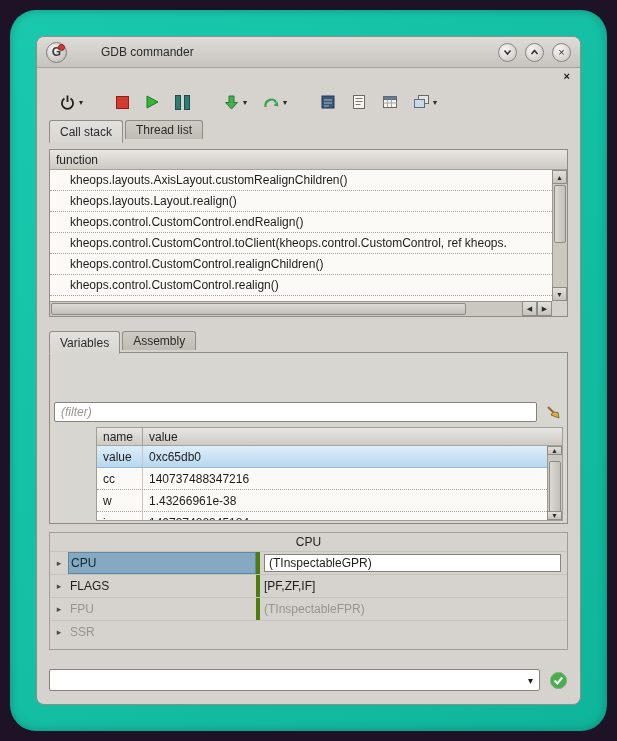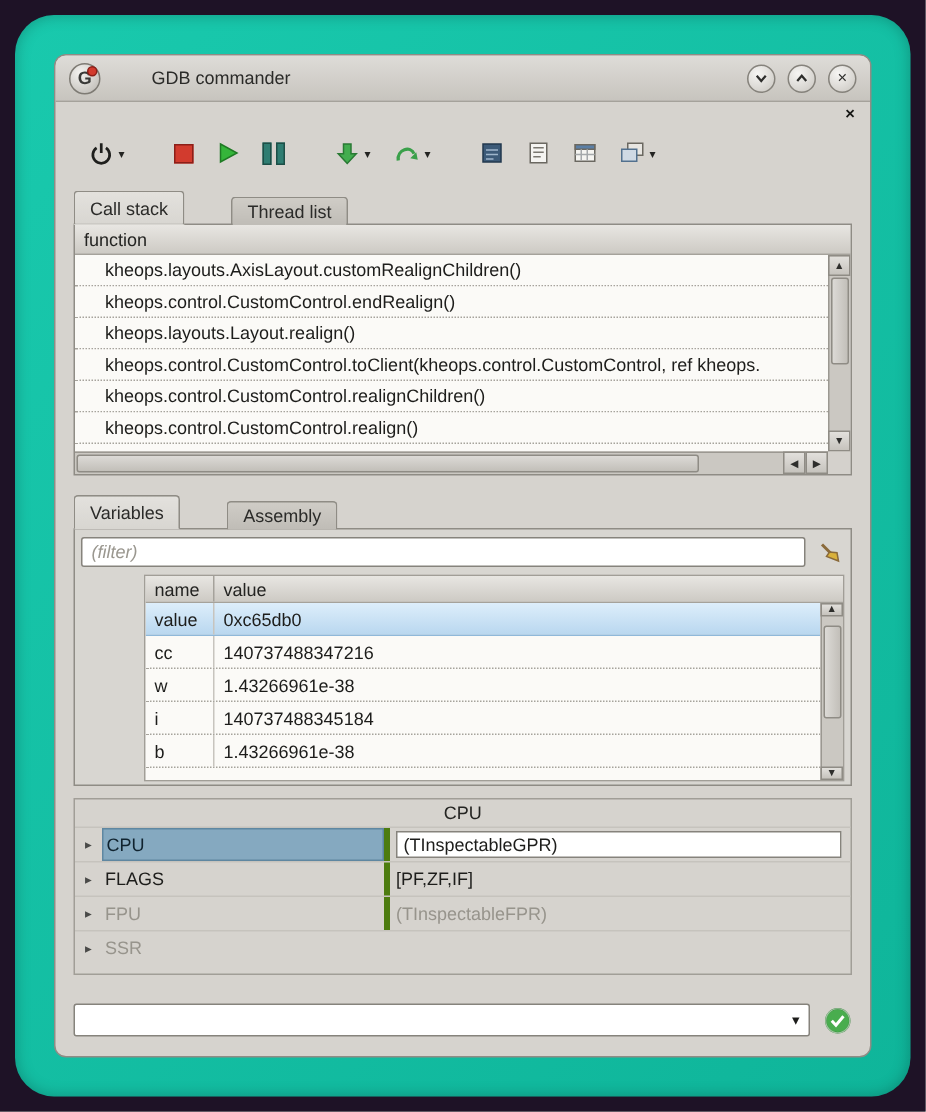--- a/index.html
+++ b/index.html
@@ -53,21 +53,21 @@
   .dock-close{font-weight:bold;font-size:11px;color:#151513;line-height:1;cursor:default;}
   
   .toolbar{height:36px;flex:0 0 36px;display:flex;align-items:center;padding:0 0 0 20px;}
   .tbtn{display:flex;align-items:center;gap:3px;background:none;border:0;padding:2px;margin-right:11px;cursor:default;}
   .tb-sep{width:18px;}
   .drop{font-size:8px;color:#242422;}
   .sq-stop{width:11px;height:11px;background:#d23b2e;border:1px solid #8c1f18;}
   .pause-bars{display:flex;gap:3px;}
   .pause-bars b{width:4px;height:13px;background:#2f7d72;border:1px solid #1d4f47;}
   
-  .tabbar{display:flex;align-items:flex-end;padding:0 0 0 12px;position:relative;z-index:2;margin-bottom:-1px;gap:29px;}
+  .tabbar{display:flex;align-items:flex-start;padding:0 0 0 12px;position:relative;z-index:2;margin-bottom:-1px;}
   .tabbar.tb1{height:30px;flex:0 0 30px;}
   .tabbar.tb2{height:22px;flex:0 0 22px;}
   .tab{
     border:1px solid #8f8c85;border-bottom:none;
     border-radius:3px 3px 0 0;
     background:linear-gradient(#cfccc6,#bfbcb6);
     padding:2px 10px 3px;margin-right:2px;height:19px;box-sizing:border-box;
     color:#2b2b29;cursor:default;white-space:nowrap;
   }
   .tab.active{
@@ -96,21 +96,21 @@
   .hscroll .sb-btn{height:15px;width:15px;top:-1px;}
   .sb-thumb{position:absolute;background:linear-gradient(90deg,#dcdad6,#c2bfb9);border:1px solid #8f8c85;border-radius:2px;box-sizing:border-box;}
   .hscroll .sb-thumb{background:linear-gradient(#dcdad6,#c2bfb9);}
   .sb-corner{position:absolute;right:0;bottom:0;width:15px;height:15px;background:#d4d1cc;}
   
   .gap14{height:14px;flex:0 0 14px;}
   .gap8{height:8px;flex:0 0 8px;}
   .gap18{height:18px;flex:0 0 18px;}
   
   .vars-panel{height:172px;flex:0 0 172px;box-sizing:border-box;padding:4px 4px 2px;display:flex;flex-direction:column;}
-  .filter-row{display:flex;align-items:center;gap:6px;height:22px;flex:0 0 22px;}
+  .filter-row{display:flex;align-items:center;gap:6px;height:22px;flex:0 0 22px;margin-top:44px;}
   .filter-input{flex:1;height:20px;box-sizing:border-box;border:1px solid #86837c;background:#fff;
     padding:0 6px;font:italic 12px "Liberation Sans","DejaVu Sans",sans-serif;color:#2b2b29;border-radius:2px;}
   .filter-input::placeholder{color:#9a978f;font-style:italic;}
   .icon-btn{background:none;border:0;padding:0;width:20px;height:20px;display:flex;align-items:center;justify-content:center;cursor:default;}
   .vars-table{margin-top:4px;position:relative;border:1px solid #a19e97;background:#fbfaf7;height:140px;box-sizing:border-box;overflow:hidden;margin-left:42px;}
   .vt-header{height:18px;box-sizing:border-box;display:flex;background:linear-gradient(#e8e6e2,#cdcac4);border-bottom:1px solid #a5a29b;}
   .vt-header .hc{display:flex;align-items:center;padding-left:6px;color:#242422;box-sizing:border-box;}
   .hc-name{width:46px;border-right:1px solid #a5a29b;}
   .hc-value{flex:1;}
   .vt-rows{position:absolute;left:0;top:18px;right:15px;bottom:0;overflow:hidden;}
@@ -248,22 +248,22 @@
         <span class="tab active">Call stack</span>
         <span class="tab">Thread list</span>
       </div>
 
       <div class="panel cs-panel">
         <div class="grid-header">
           <span>function</span>
         </div>
         <div class="cs-rows">
           <div class="cs-row">kheops.layouts.AxisLayout.customRealignChildren()</div>
+          <div class="cs-row">kheops.layouts.Layout.realign()</div>
           <div class="cs-row">kheops.control.CustomControl.endRealign()</div>
-          <div class="cs-row">kheops.layouts.Layout.realign()</div>
           <div class="cs-row">kheops.control.CustomControl.toClient(kheops.control.CustomControl, ref kheops.</div>
           <div class="cs-row">kheops.control.CustomControl.realignChildren()</div>
           <div class="cs-row">kheops.control.CustomControl.realign()</div>
         </div>
         <div class="vscroll">
           <button class="sb-btn" style="top:0;">
               <span>▲</span>
             </button>
           <div class="sb-thumb" style="left:1px;right:1px;top:15px;height:58px;"></div>
           <button class="sb-btn" style="bottom:0;">

